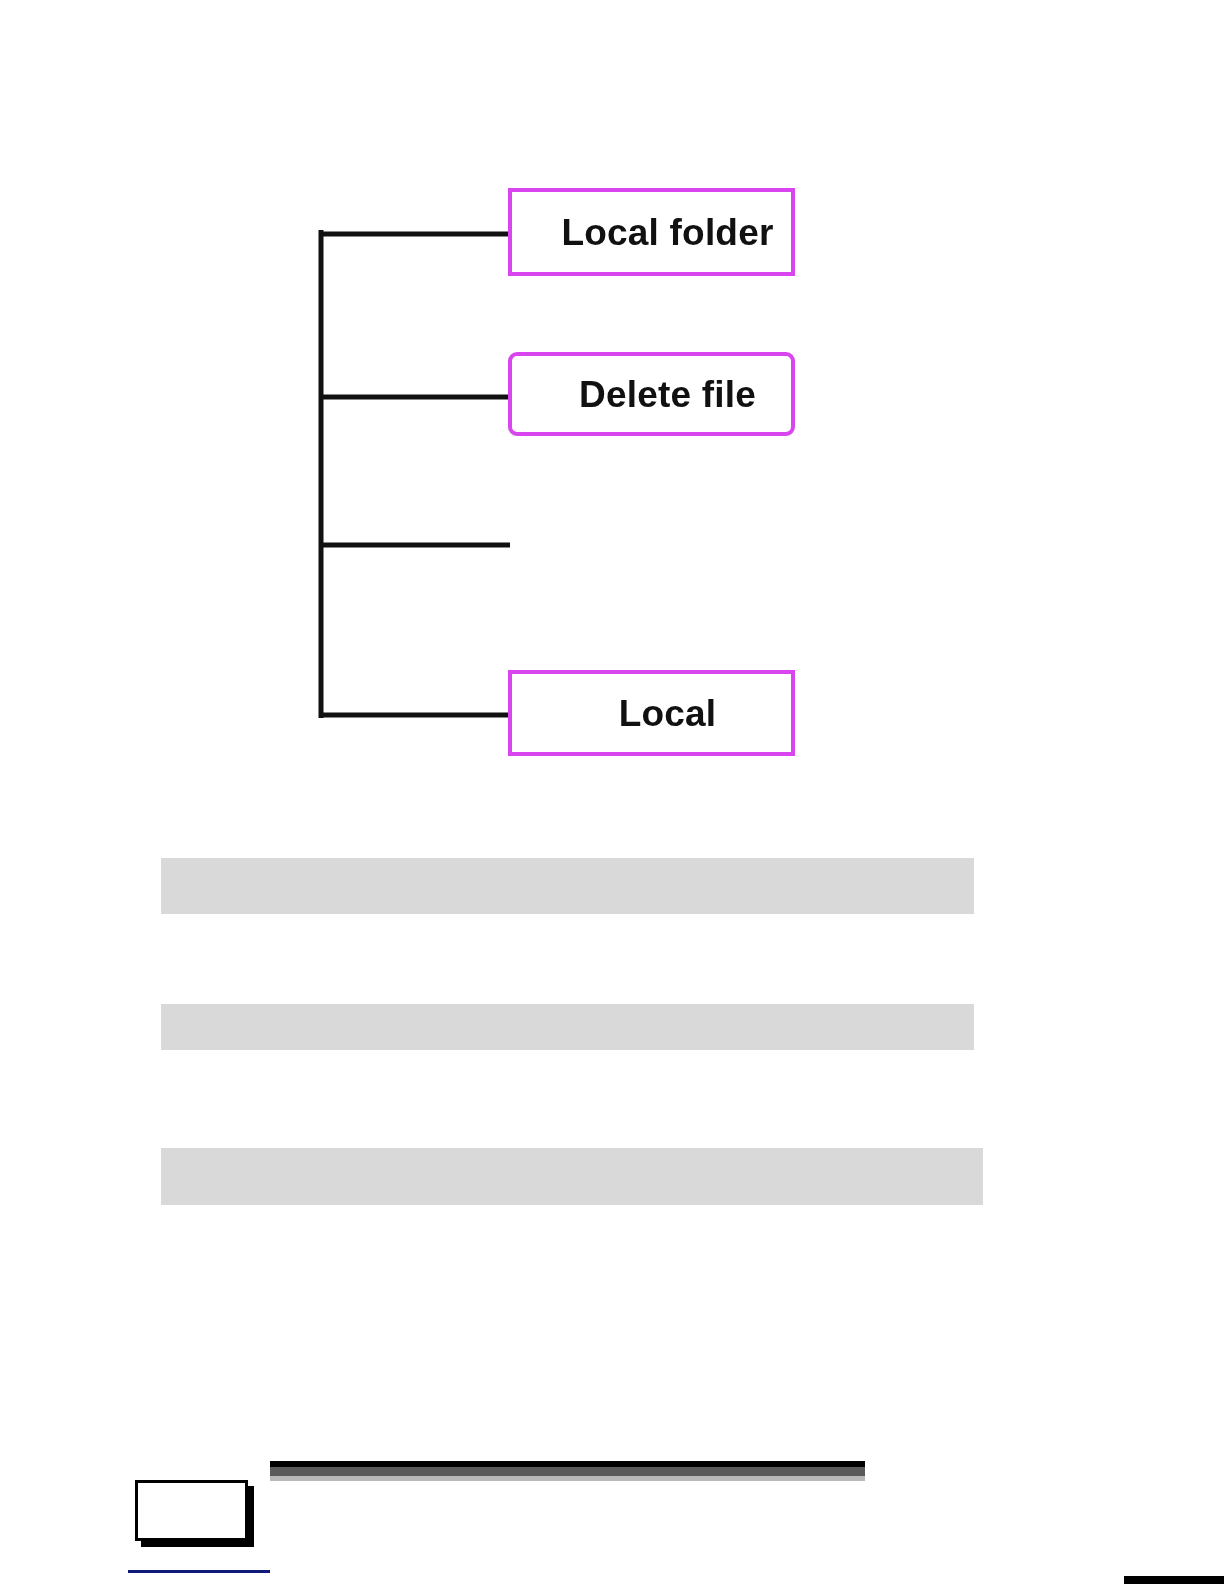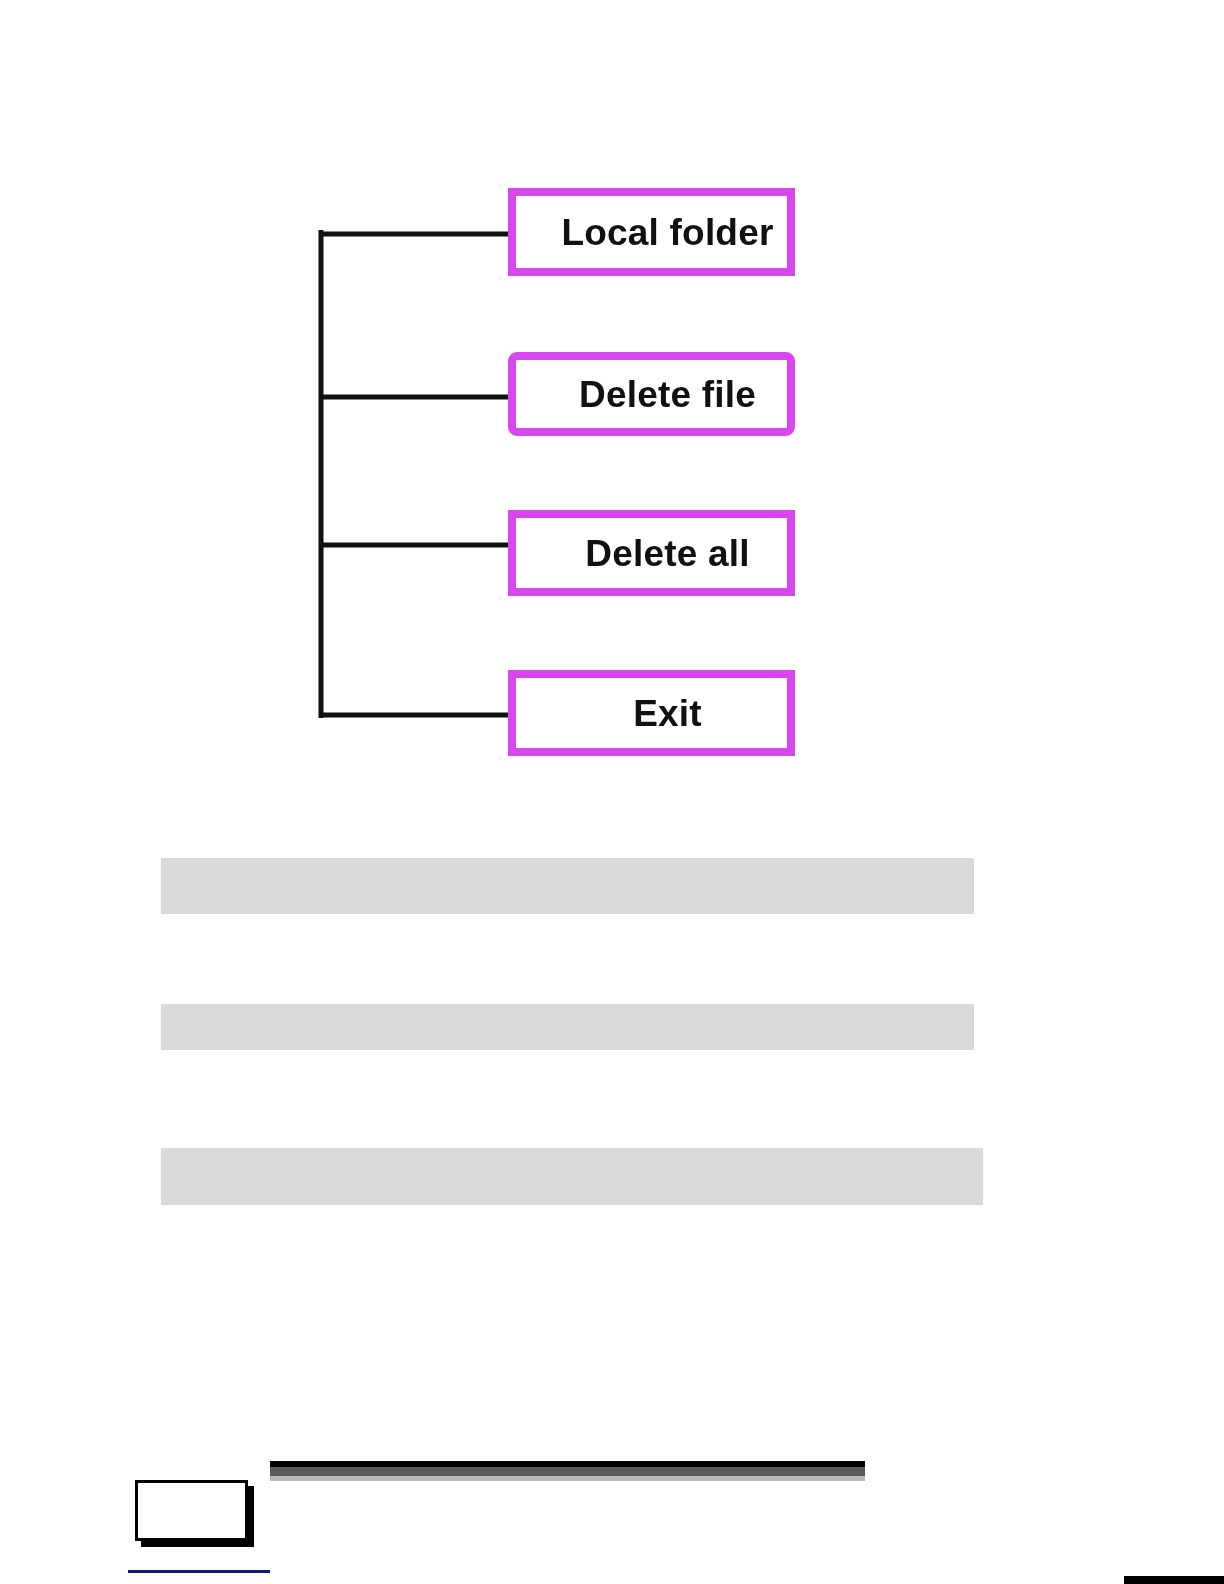--- a/index.html
+++ b/index.html
@@ -27,21 +27,21 @@
   #menu-tree-diagram svg {
     position: absolute;
     left: 0;
     top: 0;
   }
 
   .tree-node {
     position: absolute;
     box-sizing: border-box;
     background: #ffffff;
-    border: 8px solid #d946ef;
+    border: 4px solid #d946ef;
     display: flex;
     align-items: center;
     justify-content: center;
     padding-left: 32px;
   }
   .tree-node-label {
     font-family: "Liberation Sans", sans-serif;
     font-weight: bold;
     font-size: 37px;
     letter-spacing: 0.2px;
@@ -96,26 +96,23 @@
   </svg>
 
   <div class="tree-node" style="left:508px; top:188px; width:287px; height:88px;">
     <span class="tree-node-label">Local folder</span>
   </div>
 
   <div class="tree-node" style="left:508px; top:352px; width:287px; height:84px;border-radius:9px;">
     <span class="tree-node-label">Delete file</span>
   </div>
 
-  <div class="tree-node" style="left:508px; top:510px; width:287px; height:86px;">
-    <span class="tree-node-label">Delete all</span>
-  </div>
 
   <div class="tree-node" style="left:508px; top:670px; width:287px; height:86px;">
-    <span class="tree-node-label">Exit</span>
+    <span class="tree-node-label">Local</span>
   </div>
 
 </div>
 
 <div class="redacted-bar" style="left:161px; top:858px; width:813px; height:56px;"></div>
 
 <div class="redacted-bar" style="left:161px; top:1004px; width:813px; height:46px;"></div>
 
 <div class="redacted-bar" style="left:161px; top:1148px; width:822px; height:57px;"></div>
 

